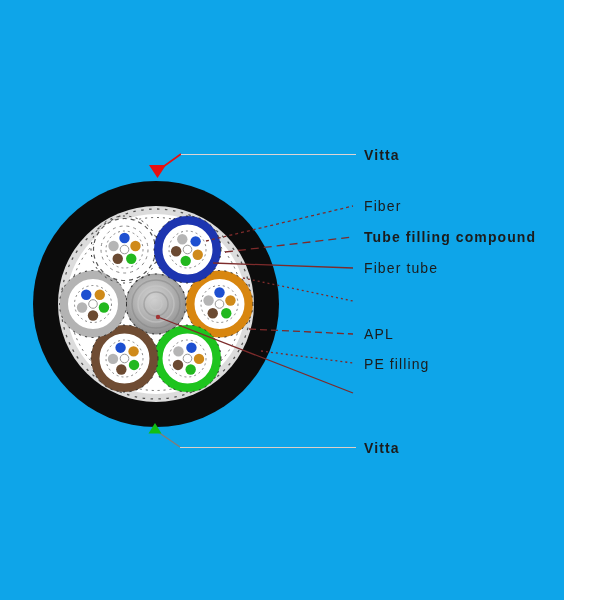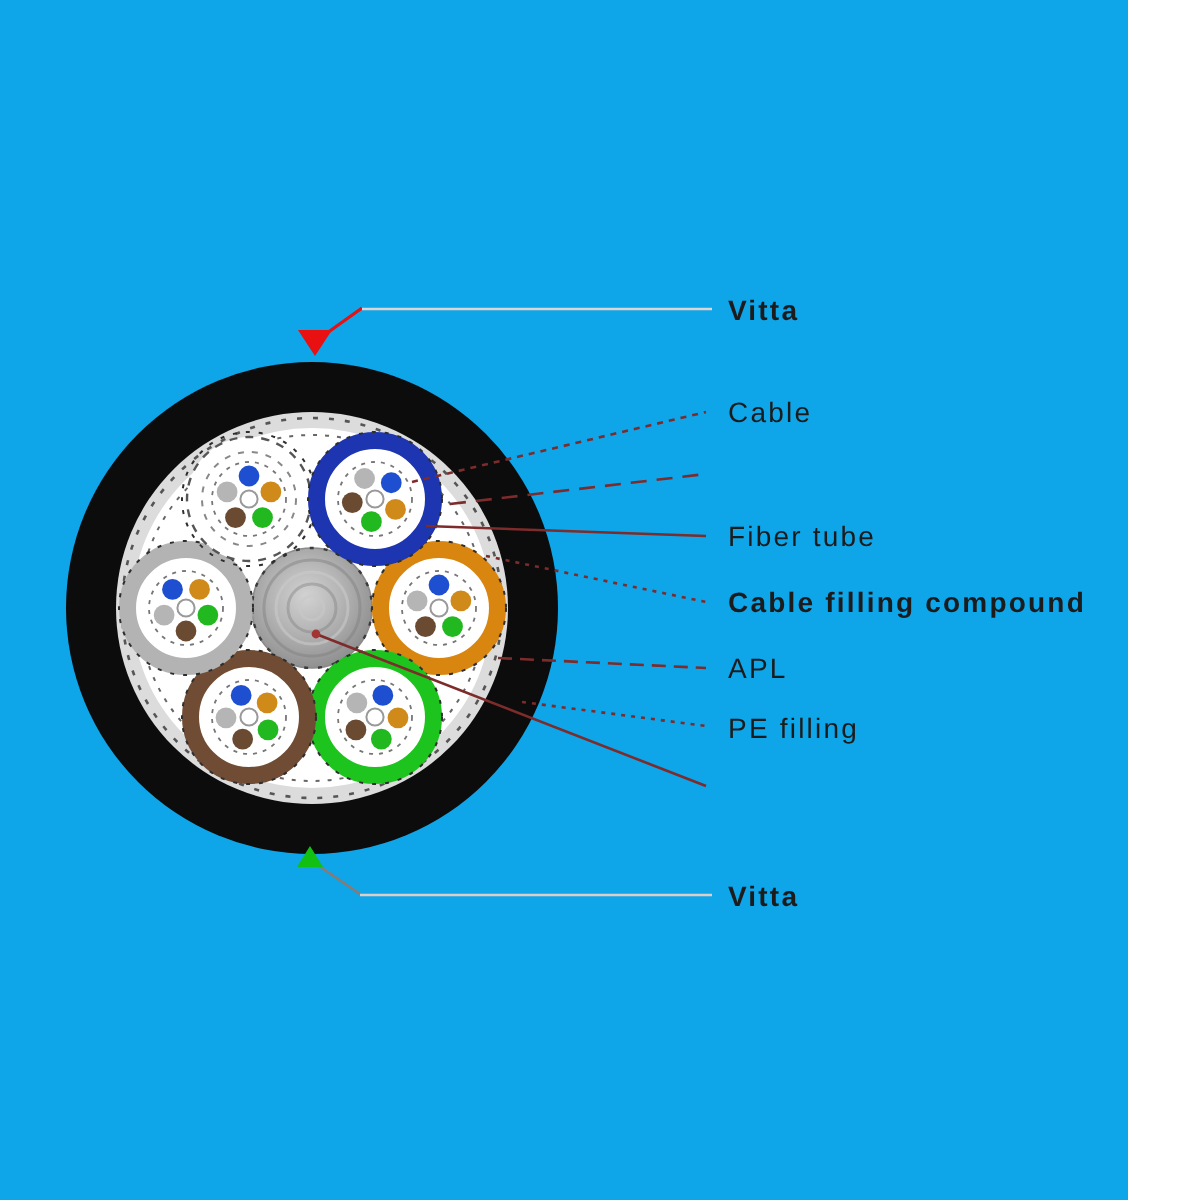--- a/index.html
+++ b/index.html
@@ -131,19 +131,19 @@
       <path d="M160,169 L181,154" stroke="#e81010" stroke-width="1.6" fill="none"></path>
       <path d="M181,154.5 L356,154.5" stroke="#ddd4d4" stroke-width="1.2" fill="none"></path>
       <polygon points="149,165 166,165 157.5,178" fill="#e81010"></polygon>
       <path d="M158,432 L180,447" stroke="#8a7a72" stroke-width="1.2" fill="none"></path>
       <path d="M180,447.5 L356,447.5" stroke="#ddcfc7" stroke-width="1.2" fill="none"></path>
       <polygon points="155,423 148.5,433.5 161.5,433.5" fill="#12c012"></polygon>
     </g>
   </svg>
 
   <div class="lbl b" style="top:147px">Vitta</div>
-  <div class="lbl" style="top:198px">Cable</div>
+  <div class="lbl" style="top:198px">Fiber</div>
+  <div class="lbl b" style="top:229px">Tube filling compound</div>
   <div class="lbl" style="top:260px">Fiber tube</div>
-  <div class="lbl b" style="top:293px">Cable filling compound</div>
   <div class="lbl" style="top:326px">APL</div>
   <div class="lbl" style="top:356px">PE filling</div>
   <div class="lbl b" style="top:440px">Vitta</div>
 </div>
 
 </body></html>

